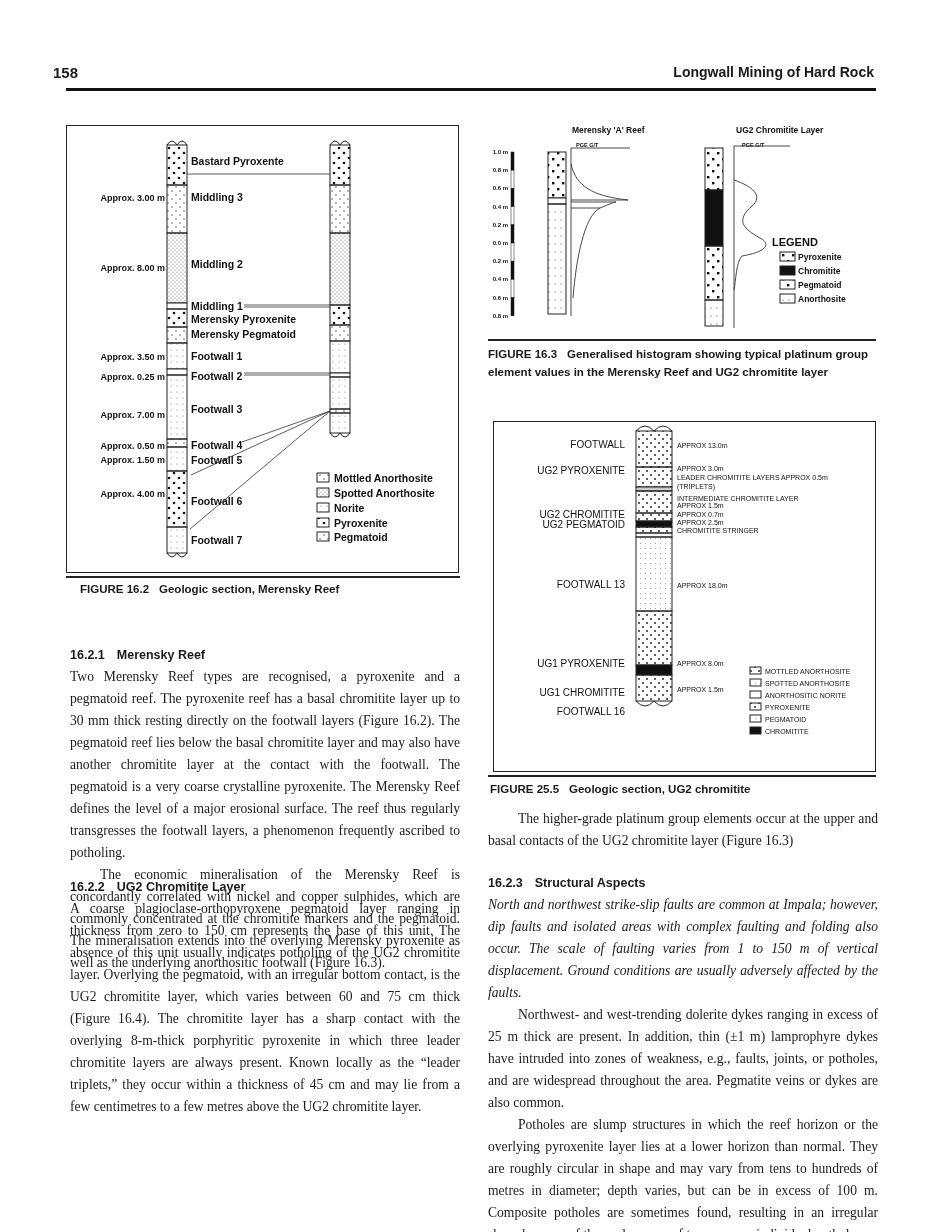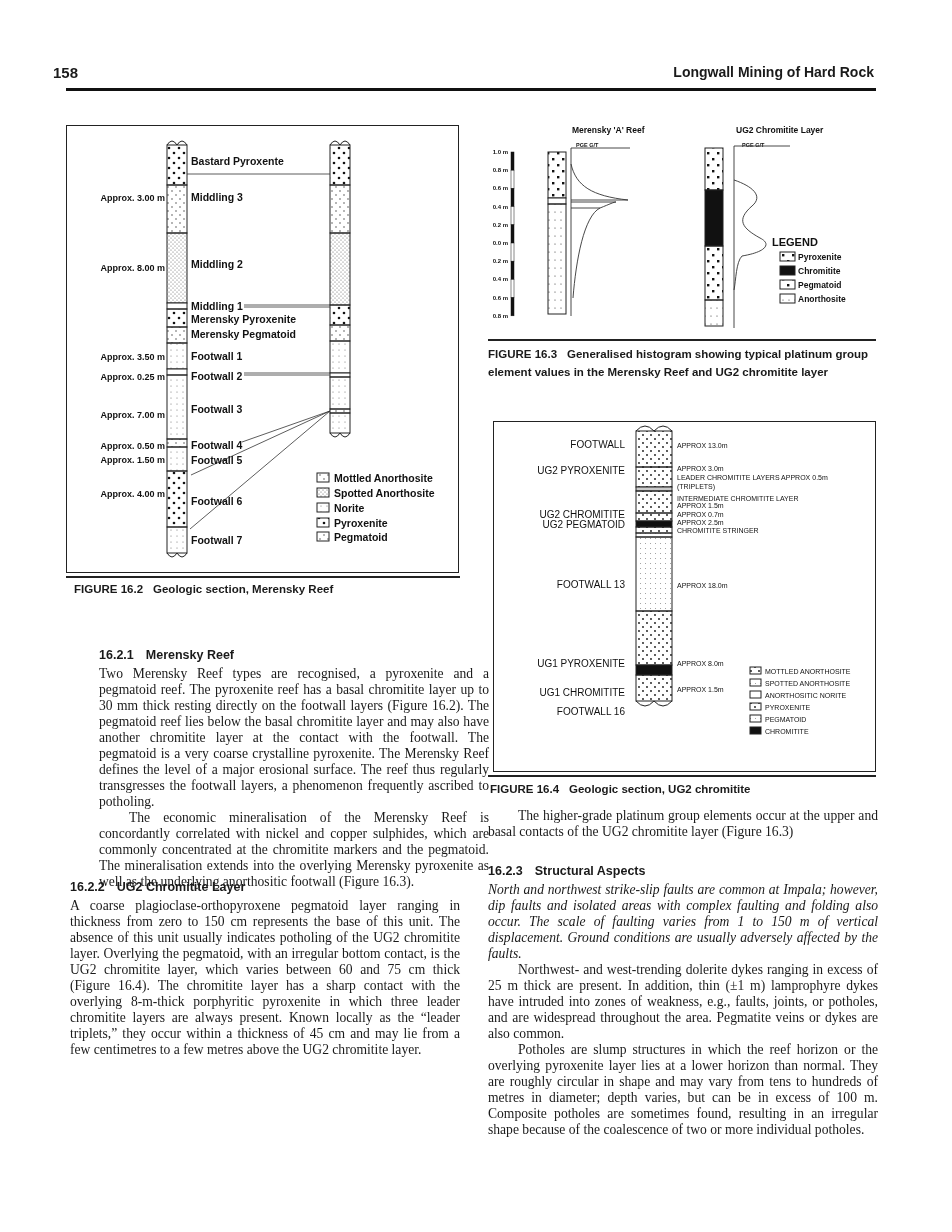--- a/index.html
+++ b/index.html
@@ -6,21 +6,21 @@
   body{width:952px;height:1232px;position:relative;overflow:hidden;color:#1a1a1a;font-family:"Liberation Serif",serif;}
   .abs{position:absolute;}
   .hdr-num{left:53px;top:64px;font:bold 15px "Liberation Sans",sans-serif;}
   .hdr-title{right:78px;top:64px;font:bold 14px "Liberation Sans",sans-serif;}
   .hdr-rule{left:66px;top:88px;width:810px;height:3px;background:#111;}
   .fig-rule{height:2px;background:#222;}
   .caption{font:bold 11.5px "Liberation Sans",sans-serif;white-space:nowrap;}
   .caption .num{margin-right:10px;}
   .sec-head{font:bold 12.5px "Liberation Sans",sans-serif;}
   .sec-head .num{margin-right:12px;}
-  .body-text{font-size:13.6px;line-height:16px;text-align:justify;margin:0;}
+  .body-text{font-size:13.6px;line-height:22px;text-align:justify;margin:0;}
   .body-text.indent{text-indent:30px;}
   svg text{font-family:"Liberation Sans",sans-serif;}
 </style>
 </head>
 <body>
 
 <div class="abs hdr-num">158</div>
 <div class="abs hdr-title">Longwall Mining of Hard Rock</div>
 <div class="abs hdr-rule"></div>
 
@@ -123,21 +123,21 @@
     <g font-size="10.5" font-weight="bold" fill="#111">
       <text x="268" y="357">Mottled Anorthosite</text>
       <text x="268" y="372">Spotted Anorthosite</text>
       <text x="268" y="387">Norite</text>
       <text x="268" y="402">Pyroxenite</text>
       <text x="268" y="416">Pegmatoid</text>
     </g>
   </g>
 </svg>
 <div class="abs fig-rule" style="left:66px;top:576px;width:394px;"></div>
-<div class="abs caption" style="left:74px;top:583px;"><span class="num">FIGURE 16.2</span><span>Geologic section, Merensky Reef</span></div>
+<div class="abs caption" style="left:80px;top:583px;"><span class="num">FIGURE 16.2</span><span>Geologic section, Merensky Reef</span></div>
 
 <svg class="abs" style="left:480px;top:120px" width="400" height="218">
   <defs>
     <pattern id="qBig" width="10" height="12" patternUnits="userSpaceOnUse">
         <rect x="2" y="2" width="2.4" height="2.4" fill="#111"></rect>
         <rect x="7" y="8" width="2.4" height="2.4" fill="#111"></rect>
       </pattern>
     <pattern id="qAn" width="6" height="8" patternUnits="userSpaceOnUse">
         <circle cx="3" cy="4" r="0.6" fill="#333"></circle>
       </pattern>
@@ -278,23 +278,23 @@
       <text x="272" y="253">MOTTLED ANORTHOSITE</text>
       <text x="272" y="265">SPOTTED ANORTHOSITE</text>
       <text x="272" y="277">ANORTHOSITIC NORITE</text>
       <text x="272" y="289">PYROXENITE</text>
       <text x="272" y="301">PEGMATOID</text>
       <text x="272" y="313">CHROMITITE</text>
     </g>
   </g>
 </svg>
 <div class="abs fig-rule" style="left:488px;top:775px;width:388px;"></div>
-<div class="abs caption" style="left:490px;top:783px;"><span class="num">FIGURE 16.4</span><span>Geologic section, UG2 chromitite</span></div>
-
-<div class="abs" style="left:70px;top:648px;width:390px;margin-left:29px;">
+<div class="abs caption" style="left:490px;top:783px;"><span class="num">FIGURE 25.5</span><span>Geologic section, UG2 chromitite</span></div>
+
+<div class="abs" style="left:70px;top:648px;width:390px;">
   <div class="sec-head"><span class="num">16.2.1</span><span>Merensky Reef</span></div>
   <p class="body-text" style="margin-top:4px;">Two Merensky Reef types are recognised, a pyroxenite and a pegmatoid reef. The pyroxenite reef has a basal chromitite layer up to 30 mm thick resting directly on the footwall layers (Figure 16.2). The pegmatoid reef lies below the basal chromitite layer and may also have another chromitite layer at the contact with the footwall. The pegmatoid is a very coarse crystalline pyroxenite. The Merensky Reef defines the level of a major erosional surface. The reef thus regularly transgresses the footwall layers, a phenomenon frequently ascribed to potholing.</p>
   <p class="body-text indent">The economic mineralisation of the Merensky Reef is concordantly correlated with nickel and copper sulphides, which are commonly concentrated at the chromitite markers and the pegmatoid. The mineralisation extends into the overlying Merensky pyroxenite as well as the underlying anorthositic footwall (Figure 16.3).</p>
 </div>
 
 <div class="abs" style="left:70px;top:880px;width:390px;">
   <div class="sec-head"><span class="num">16.2.2</span><span>UG2 Chromitite Layer</span></div>
   <p class="body-text" style="margin-top:4px;">A coarse plagioclase-orthopyroxene pegmatoid layer ranging in thickness from zero to 150 cm represents the base of this unit. The absence of this unit usually indicates potholing of the UG2 chromitite layer. Overlying the pegmatoid, with an irregular bottom contact, is the UG2 chromitite layer, which varies between 60 and 75 cm thick (Figure 16.4). The chromitite layer has a sharp contact with the overlying 8-m-thick porphyritic pyroxenite in which three leader chromitite layers are always present. Known locally as the “leader triplets,” they occur within a thickness of 45 cm and may lie from a few centimetres to a few metres above the UG2 chromitite layer.</p>
 </div>
 

